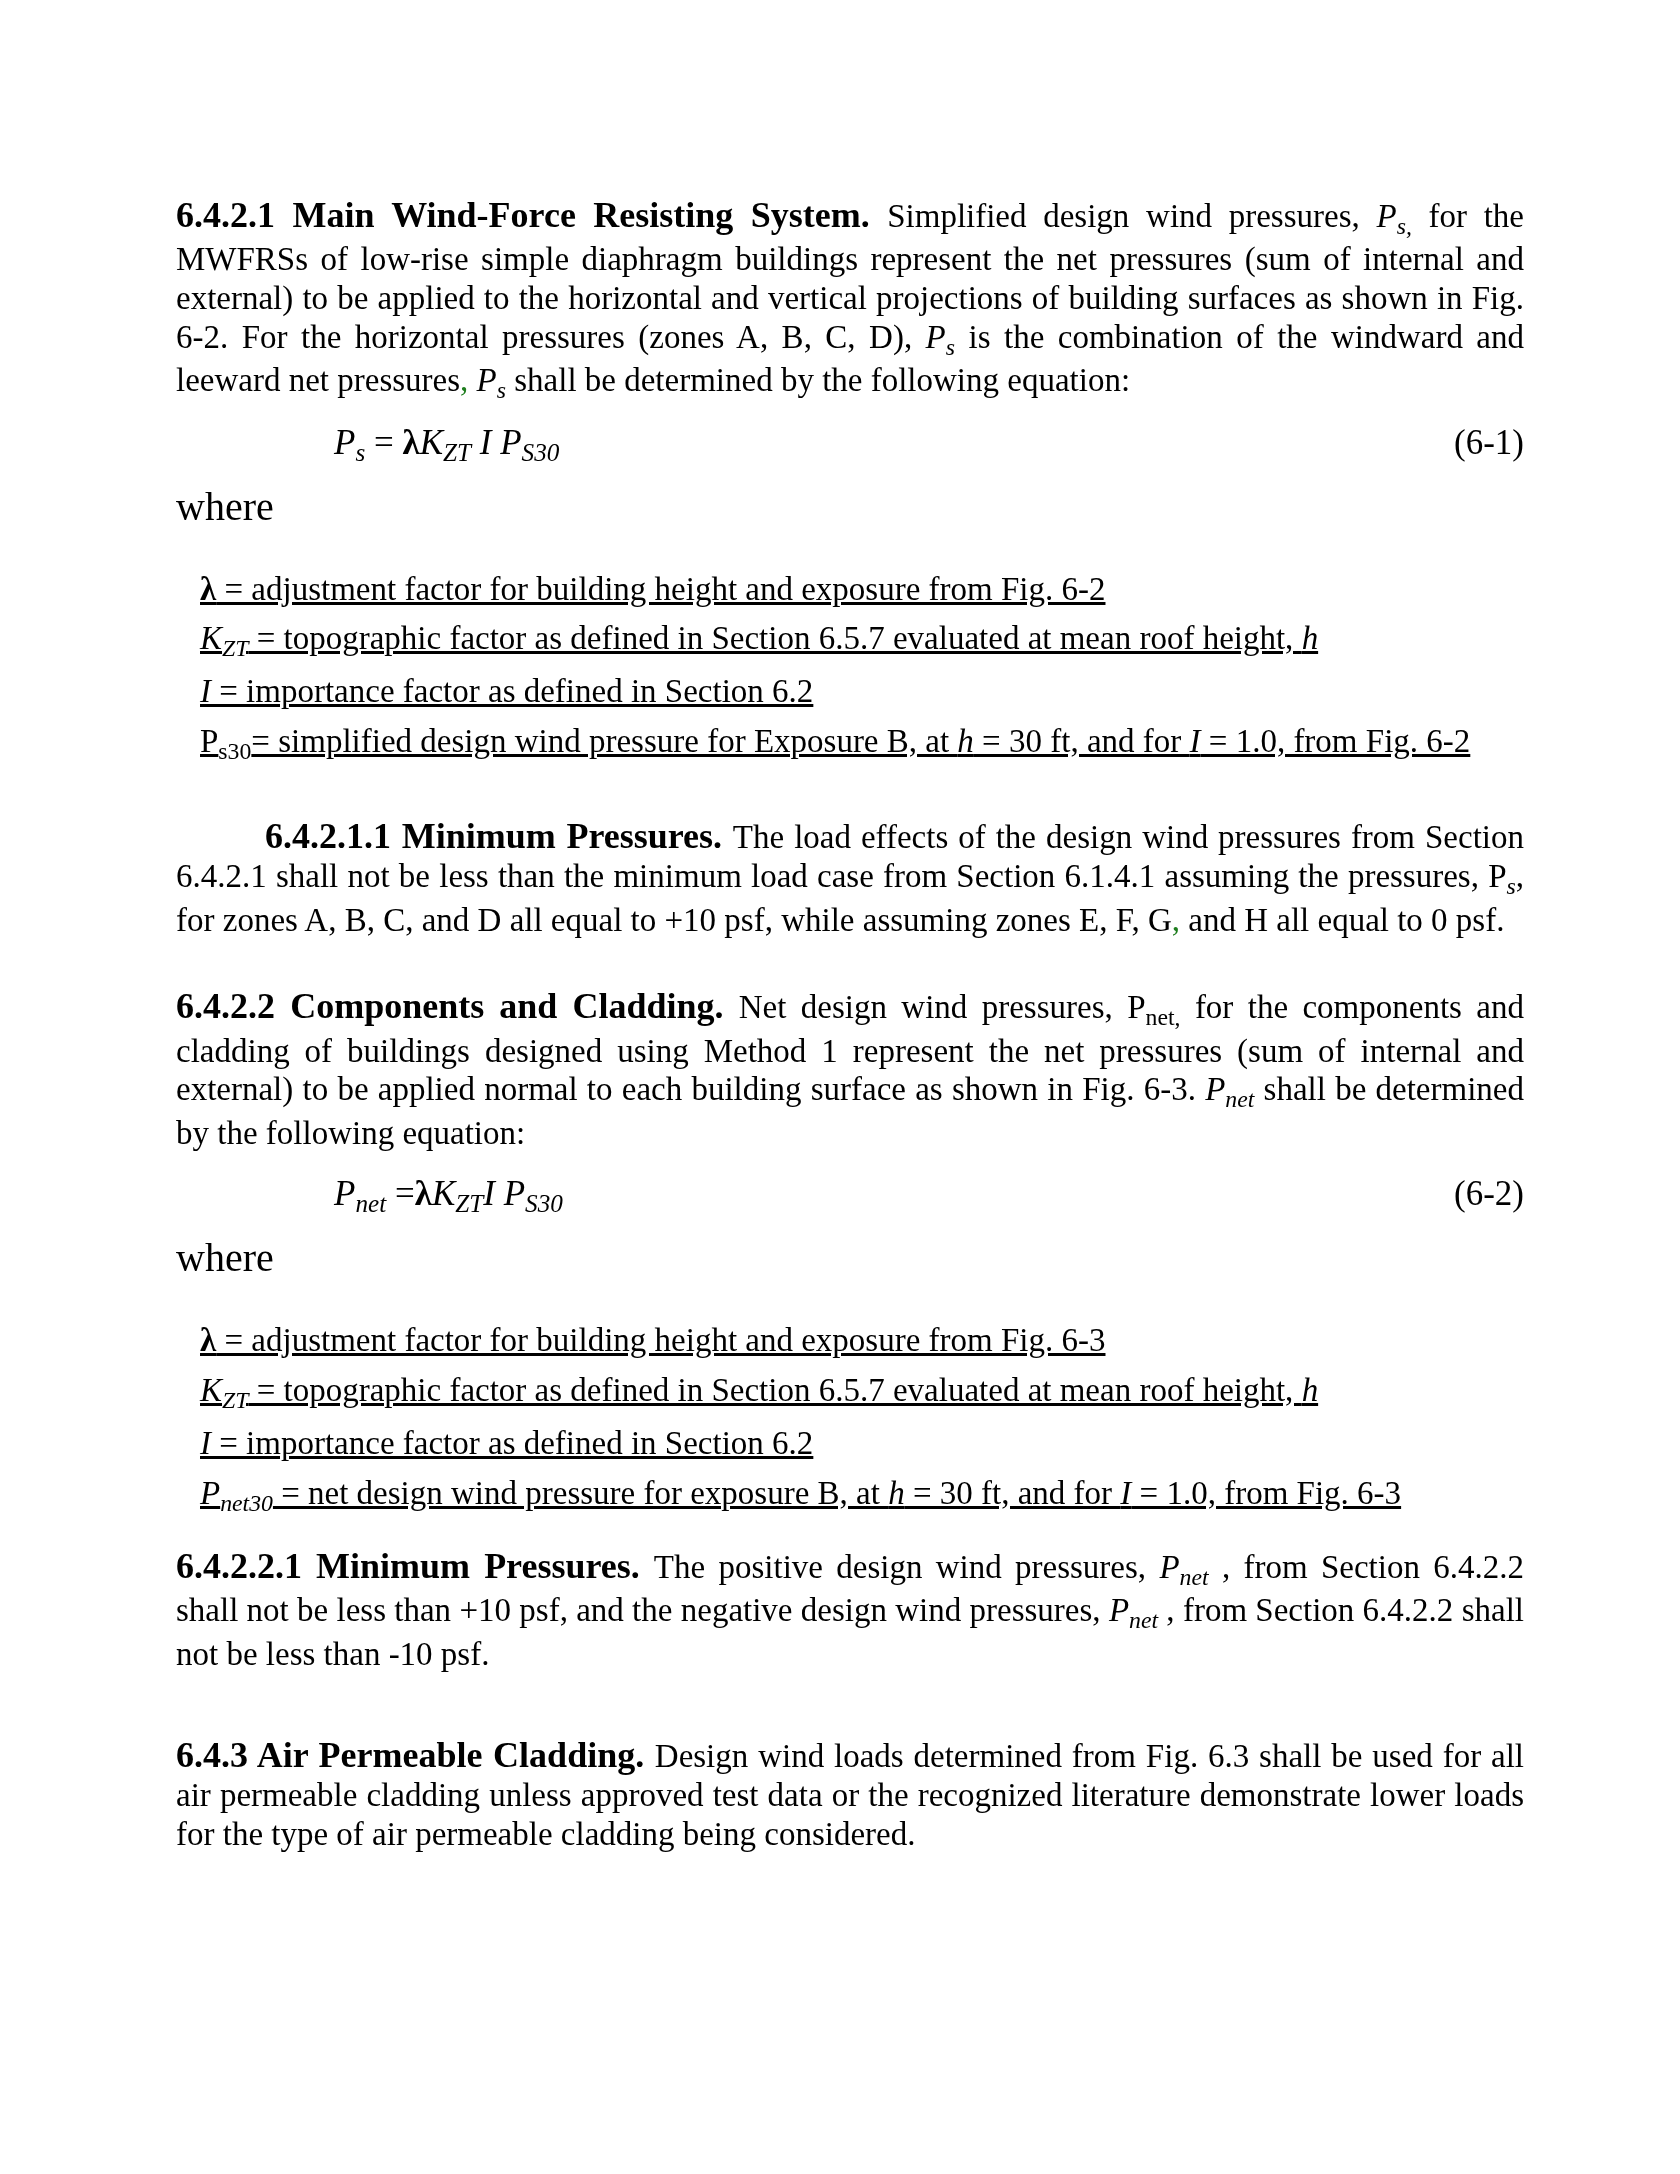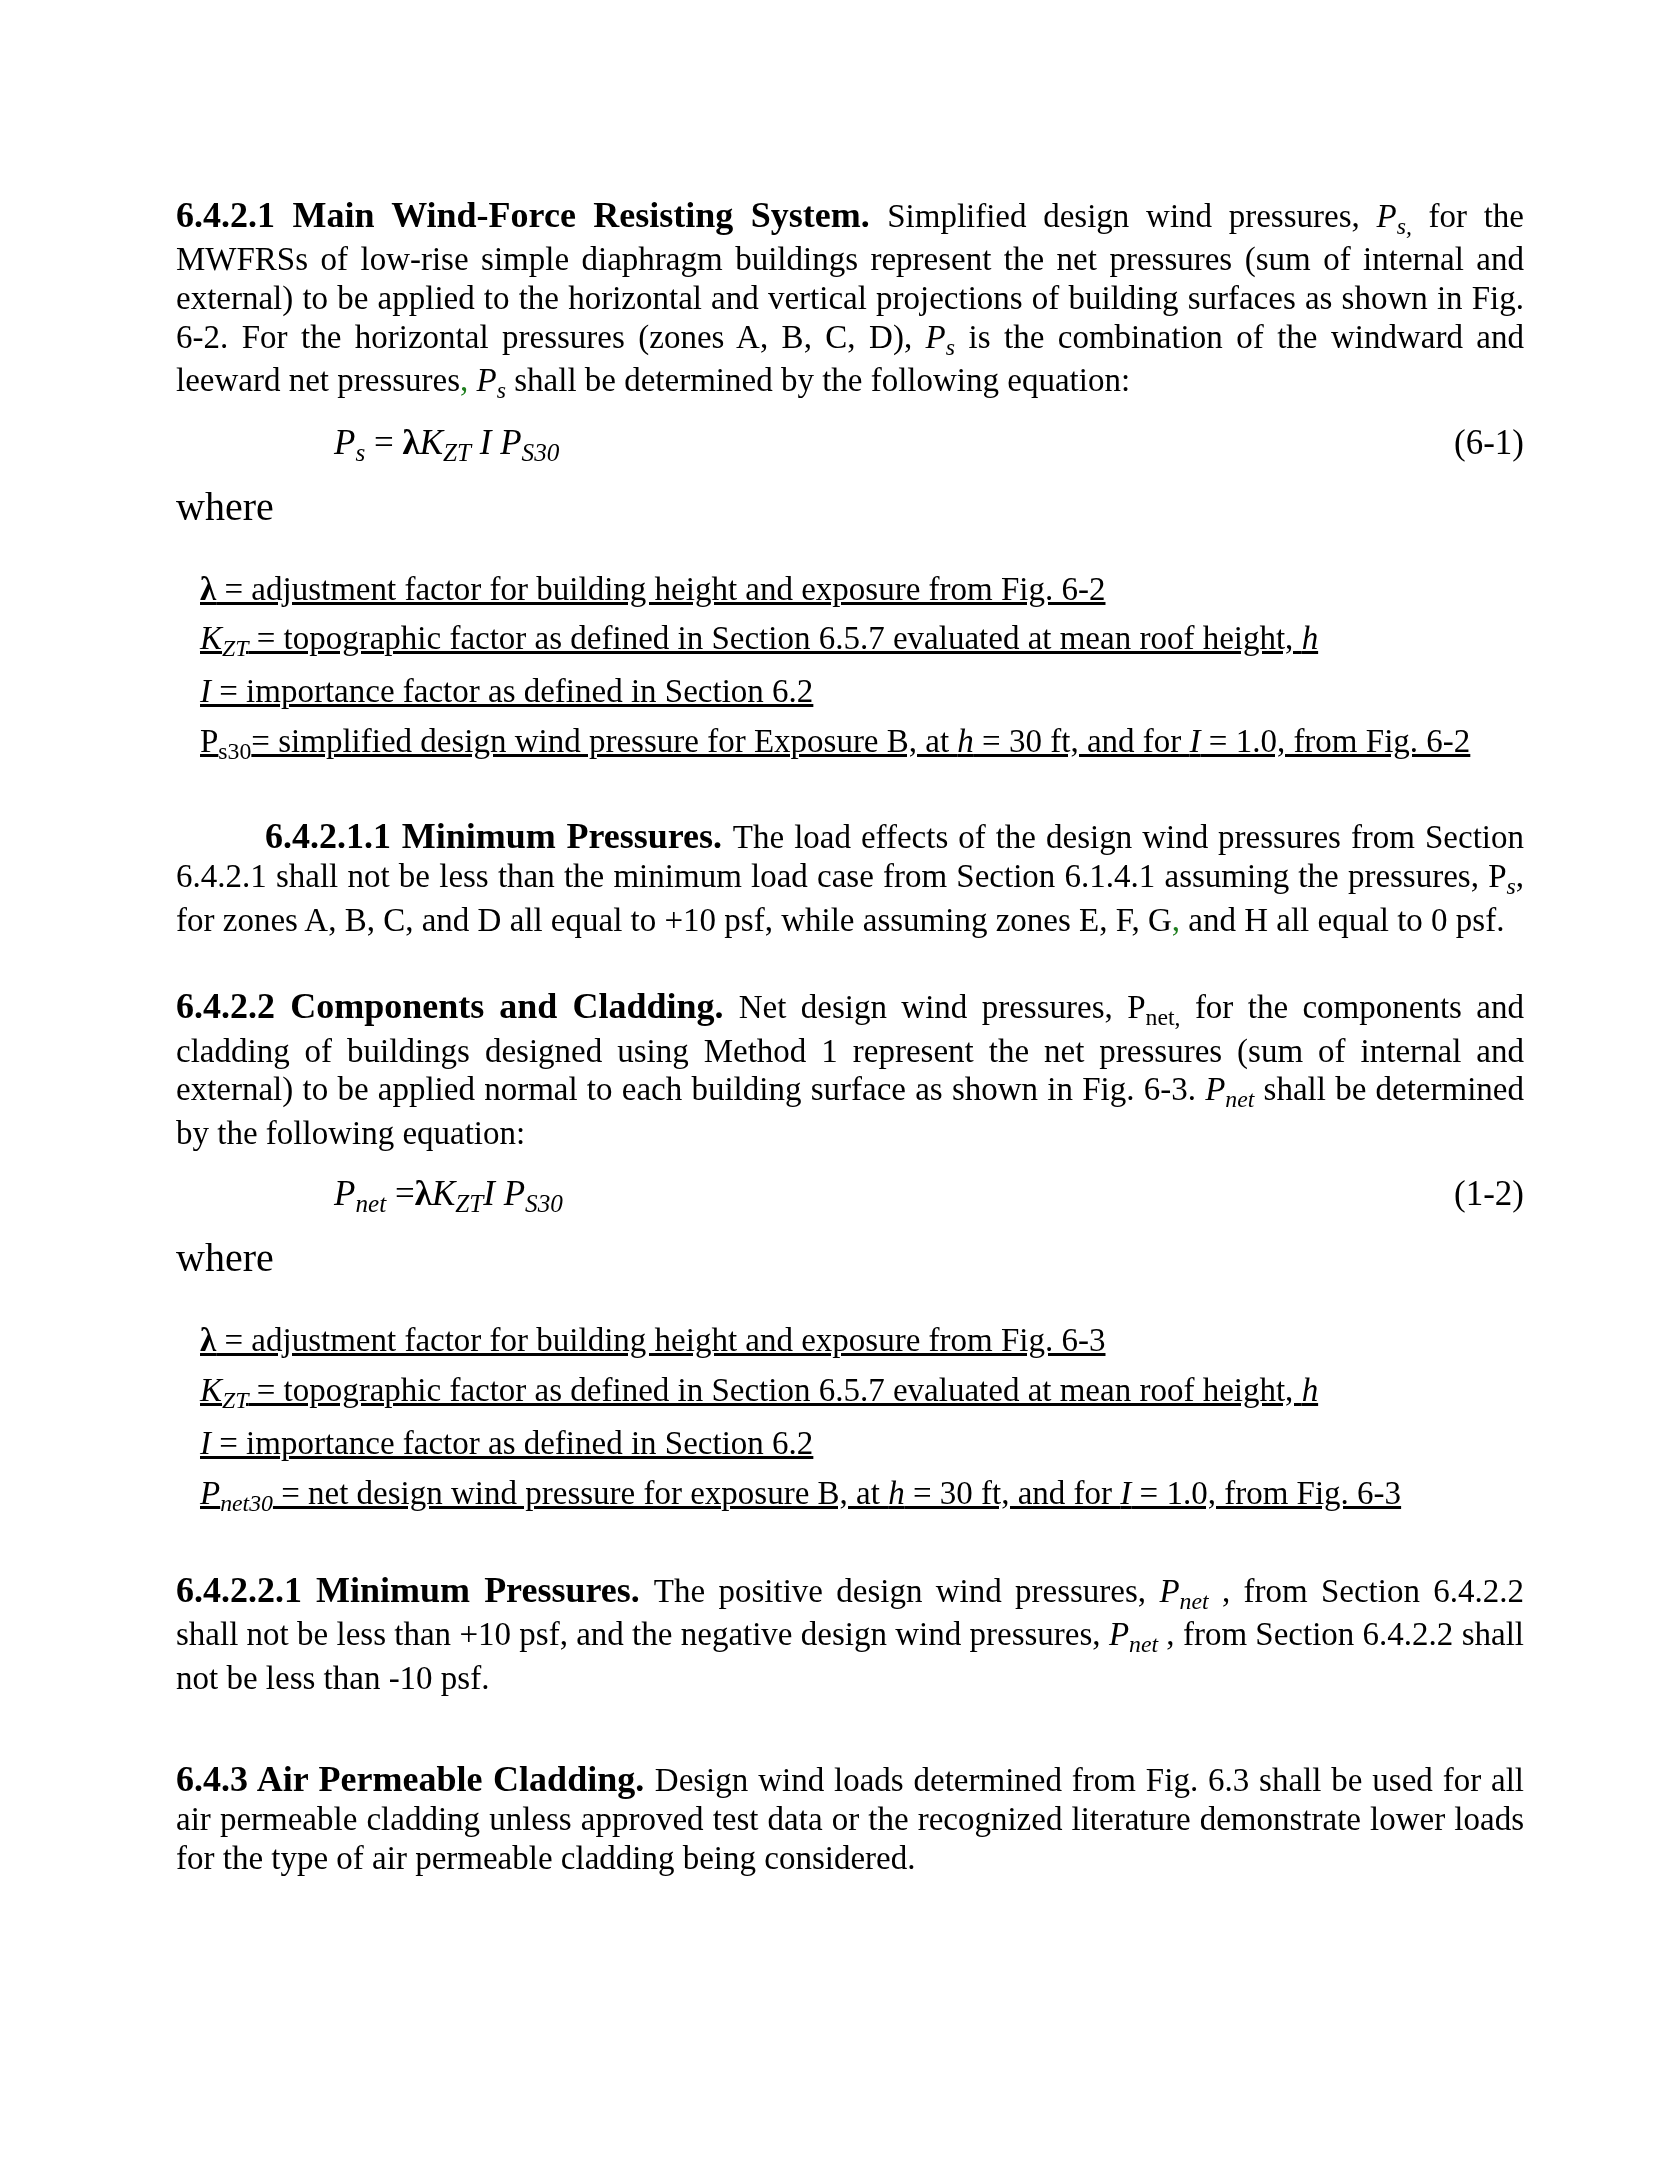--- a/index.html
+++ b/index.html
@@ -29,21 +29,21 @@
     font-size:35px;margin-top:18px;
   }
   .eq-left{padding-left:158px;}
   .where{font-size:40px;margin-top:16px;}
   .deflist{margin-top:20px;text-decoration:underline;}
   .def-item{font-size:33px;line-height:1.2;padding-left:24px;margin:10px 0;}
   
   [data-name="section-6-4-2-1-1-paragraph"]{margin-top:50px;}
   [data-name="section-6-4-2-2-paragraph"]{margin-top:46px;font-family:Liberation Serif, serif;}
   [data-name="equation-6-2"]{margin-top:22px;}
-  [data-name="section-6-4-2-2-1-paragraph"]{margin-top:52px;}
+  [data-name="section-6-4-2-2-1-paragraph"]{margin-top:28px;}
   [data-name="section-6-4-3-paragraph"]{margin-top:61px;}
 </style>
 </head>
 <body>
 
 <div class="page" data-name="document-page">
   <div class="content" id="content" data-name="document-content">
       <p class="para" data-name="section-6-4-2-1-heading-paragraph"><span class="rs-h" data-name="text-run">6.4.2.1 Main Wind-Force Resisting System. </span><span data-name="text-run">Simplified design wind pressures, </span><span class="rs-i" data-name="text-run">P</span><span class="rs-subi" data-name="text-run">s,</span><span data-name="text-run"> for the MWFRSs of low-rise simple diaphragm buildings represent the net pressures (sum of internal and external) to be applied to the horizontal and vertical projections of building surfaces as shown in Fig. 6-2. For the horizontal pressures (zones A, B, C, D), </span><span class="rs-i" data-name="text-run">P</span><span class="rs-subi" data-name="text-run">s</span><span data-name="text-run"> is the combination of the windward and leeward net pressures</span><span class="rs-g" data-name="text-run">,</span><span data-name="text-run"> </span><span class="rs-i" data-name="text-run">P</span><span class="rs-subi" data-name="text-run">s</span><span data-name="text-run"> shall be determined by the following equation:</span></p>
       <div class="equation" data-name="equation-6-1">
         <span class="eq-left" data-name="equation-expression"><span class="rs-i" data-name="text-run">P</span><span class="rs-subi" data-name="text-run">s</span><span data-name="text-run"> = </span><span class="rs-bl" data-name="text-run">λ</span><span class="rs-i" data-name="text-run">K</span><span class="rs-subi" data-name="text-run">ZT</span><span class="rs-i" data-name="text-run"> I </span><span class="rs-i" data-name="text-run">P</span><span class="rs-subi" data-name="text-run">S30</span></span>
@@ -53,21 +53,21 @@
       <div class="deflist" data-name="definitions-6-1">
         <div class="def-item" data-name="definition-item"><span class="rs-bl" data-name="text-run">λ</span><span data-name="text-run"> = adjustment factor for building height and exposure from Fig. 6-2</span></div>
         <div class="def-item" data-name="definition-item"><span class="rs-i" data-name="text-run">K</span><span class="rs-subi" data-name="text-run">ZT</span><span data-name="text-run"> = topographic factor as defined in Section 6.5.7 evaluated at mean roof height, </span><span class="rs-i" data-name="text-run">h</span></div>
         <div class="def-item" data-name="definition-item"><span class="rs-i" data-name="text-run">I</span><span data-name="text-run"> = importance factor as defined in Section 6.2</span></div>
         <div class="def-item" data-name="definition-item"><span data-name="text-run">P</span><span class="rs-sub" data-name="text-run">s30</span><span data-name="text-run">= simplified design wind pressure for Exposure B, at </span><span class="rs-i" data-name="text-run">h</span><span data-name="text-run"> = 30 ft, and for </span><span class="rs-i" data-name="text-run">I</span><span data-name="text-run"> = 1.0, from Fig. 6-2</span></div>
       </div>
       <p class="para indent-first" data-name="section-6-4-2-1-1-paragraph"><span class="rs-h" data-name="text-run">6.4.2.1.1 Minimum Pressures. </span><span data-name="text-run">The load effects of the design wind pressures from Section 6.4.2.1 shall not be less than the minimum load case from Section 6.1.4.1 assuming the pressures, P</span><span class="rs-subi" data-name="text-run">s</span><span data-name="text-run">, for zones A, B, C, and D all equal to +10 psf, while assuming zones E, F, G</span><span class="rs-g" data-name="text-run">,</span><span data-name="text-run"> and H all equal to 0 psf.</span></p>
       <p class="para" data-name="section-6-4-2-2-paragraph"><span class="rs-h" data-name="text-run">6.4.2.2 Components and Cladding. </span><span data-name="text-run">Net design wind pressures, P</span><span class="rs-sub" data-name="text-run">net,</span><span data-name="text-run"> for the components and cladding of buildings designed using Method 1 represent the net pressures (sum of internal and external) to be applied normal to each building surface as shown in Fig. 6-3.  </span><span class="rs-i" data-name="text-run">P</span><span class="rs-subi" data-name="text-run">net</span><span data-name="text-run"> shall be determined by the following equation:</span></p>
       <div class="equation" data-name="equation-6-2">
         <span class="eq-left" data-name="equation-expression"><span class="rs-i" data-name="text-run">P</span><span class="rs-subi" data-name="text-run">net</span><span data-name="text-run"> =</span><span class="rs-bl" data-name="text-run">λ</span><span class="rs-i" data-name="text-run">K</span><span class="rs-subi" data-name="text-run">ZT</span><span class="rs-i" data-name="text-run">I </span><span class="rs-i" data-name="text-run">P</span><span class="rs-subi" data-name="text-run">S30</span></span>
-        <span class="eq-num" data-name="equation-number">(1-2)</span>
+        <span class="eq-num" data-name="equation-number">(6-2)</span>
       </div>
       <p class="where" data-name="where-label-2"><span data-name="text-run">where</span></p>
       <div class="deflist" data-name="definitions-6-2">
         <div class="def-item" data-name="definition-item"><span class="rs-bl" data-name="text-run">λ</span><span data-name="text-run"> = adjustment factor for building height and exposure from Fig. 6-3</span></div>
         <div class="def-item" data-name="definition-item"><span class="rs-i" data-name="text-run">K</span><span class="rs-subi" data-name="text-run">ZT</span><span data-name="text-run"> = topographic factor as defined in Section 6.5.7 evaluated at mean roof height, </span><span class="rs-i" data-name="text-run">h</span></div>
         <div class="def-item" data-name="definition-item"><span class="rs-i" data-name="text-run">I</span><span data-name="text-run"> = importance factor as defined in Section 6.2</span></div>
         <div class="def-item" data-name="definition-item"><span class="rs-i" data-name="text-run">P</span><span class="rs-subi" data-name="text-run">net30</span><span data-name="text-run"> = net design wind pressure for exposure B, at </span><span class="rs-i" data-name="text-run">h</span><span data-name="text-run"> = 30 ft, and for </span><span class="rs-i" data-name="text-run">I</span><span data-name="text-run"> = 1.0, from Fig. 6-3</span></div>
       </div>
       <p class="para" data-name="section-6-4-2-2-1-paragraph"><span class="rs-h" data-name="text-run">6.4.2.2.1 Minimum Pressures. </span><span data-name="text-run">The positive design wind pressures, </span><span class="rs-i" data-name="text-run">P</span><span class="rs-subi" data-name="text-run">net</span><span data-name="text-run"> , from Section 6.4.2.2 shall not be less than +10 psf, and the negative design wind pressures, </span><span class="rs-i" data-name="text-run">P</span><span class="rs-subi" data-name="text-run">net</span><span data-name="text-run"> , from Section 6.4.2.2 shall not be less than -10 psf.</span></p>
       <p class="para" data-name="section-6-4-3-paragraph"><span class="rs-h" data-name="text-run">6.4.3 Air Permeable Cladding. </span><span data-name="text-run">Design wind loads determined from Fig. 6.3 shall be used for all air permeable cladding unless approved test data or the recognized literature demonstrate lower loads for the type of air permeable cladding being considered.</span></p>

